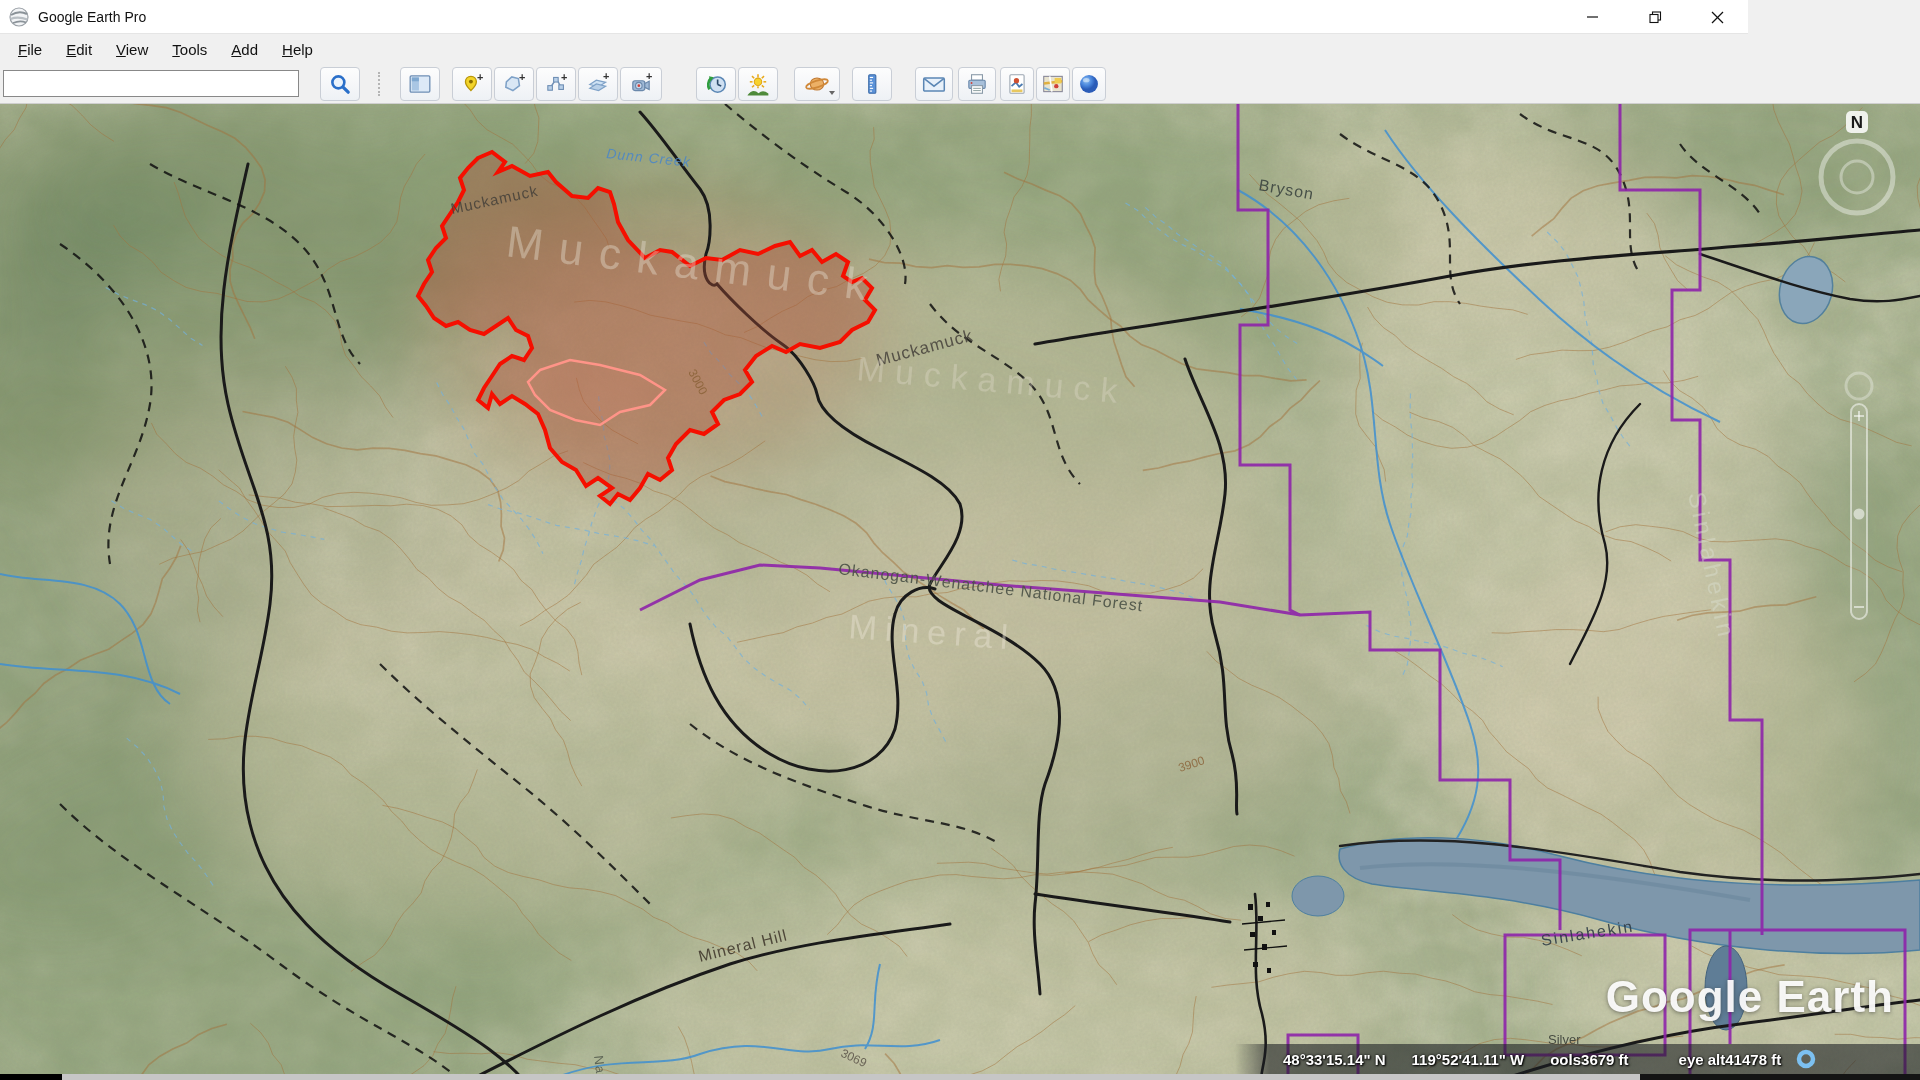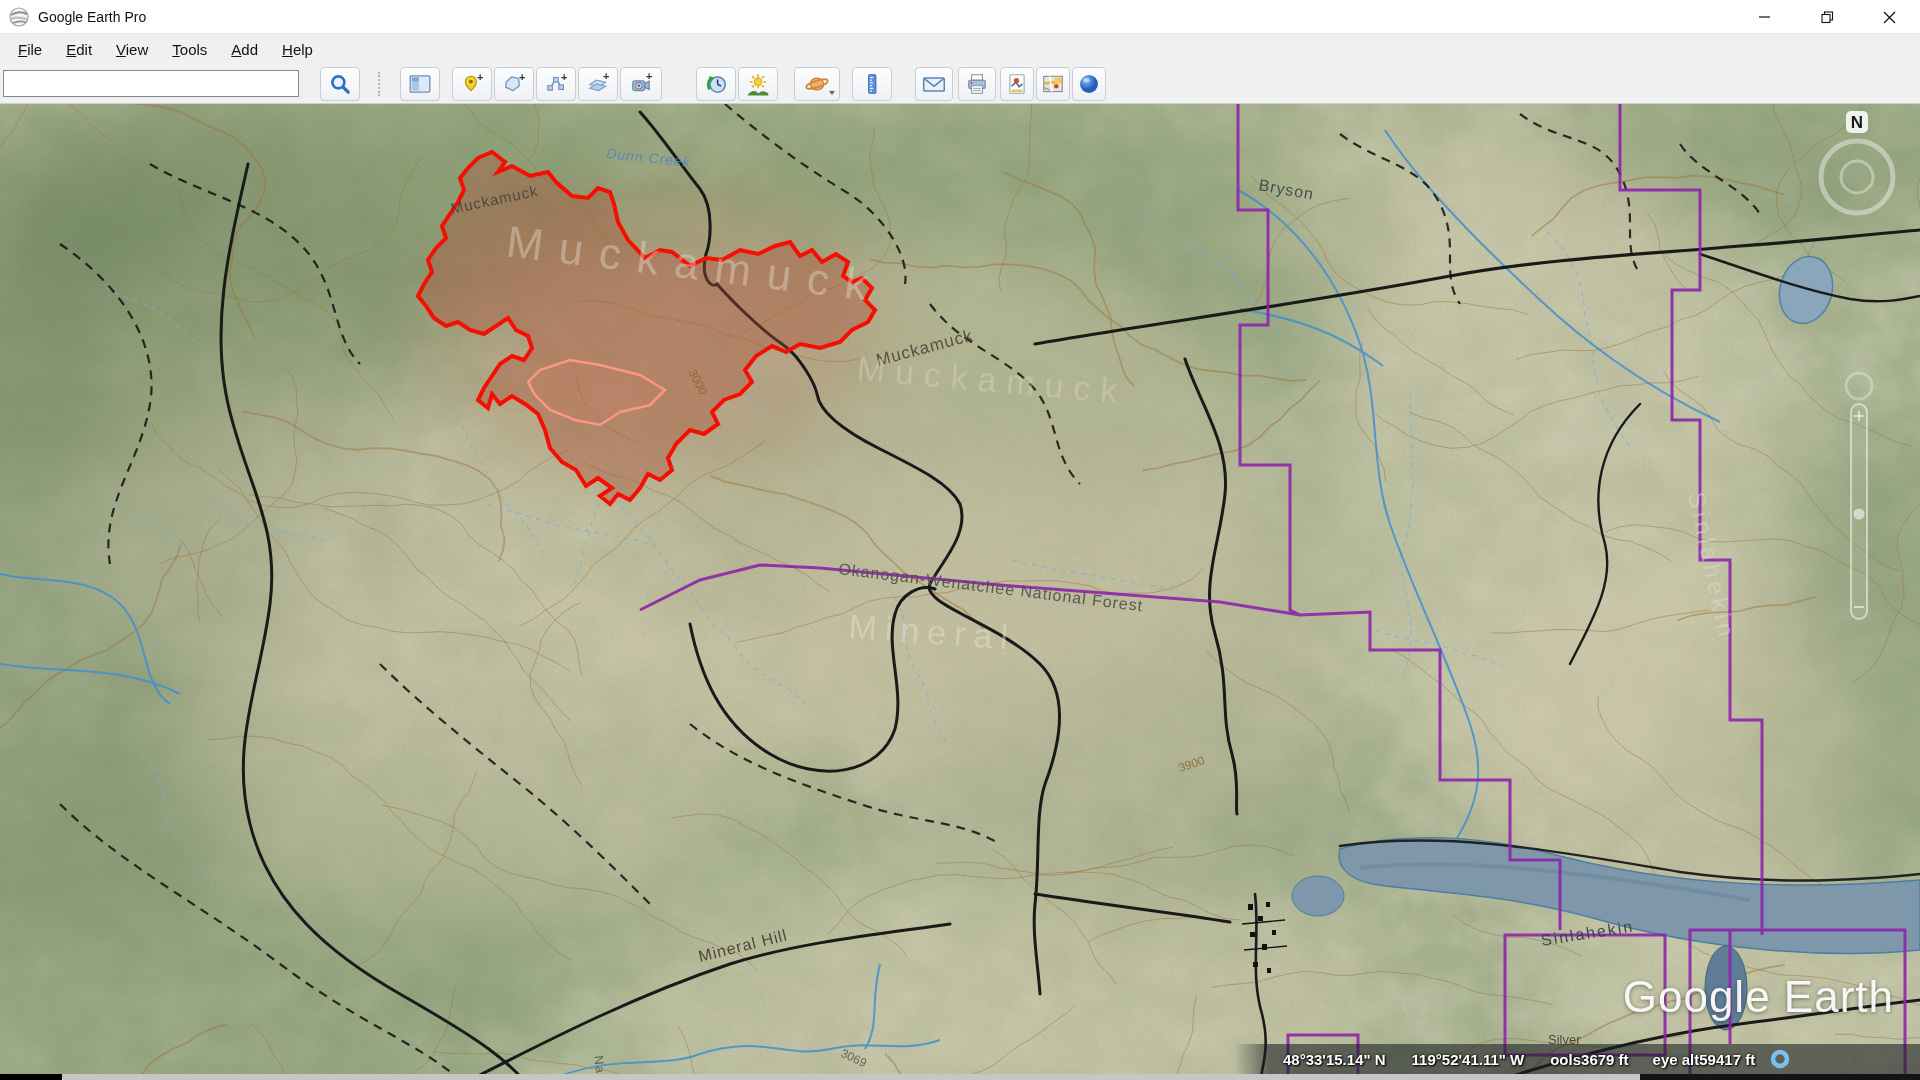--- a/index.html
+++ b/index.html
@@ -1,20 +1,20 @@
 <!DOCTYPE html>
 <html><head>
 <meta charset="utf-8">
 <style>
   html,body{margin:0;padding:0;background:#000;}
   *{box-sizing:border-box;}
   #app{position:relative;width:1920px;height:1080px;overflow:hidden;background:#f0f0f0;
        font-family:"Liberation Sans",sans-serif;}
   
-  .titlebar{position:absolute;top:0;left:0;width:1920px;height:34px;background:#ffffff;
+  .titlebar{position:absolute;top:0;left:0;width:1748px;height:34px;background:#ffffff;
             display:flex;align-items:center;border-bottom:1px solid #e5e5e5;}
   .titlebar .app-icon{margin:0 8px 0 8px;width:22px;height:22px;}
   .titlebar .title{font-size:14px;color:#111;}
   .win-buttons{position:absolute;right:0;top:0;height:34px;display:flex;}
   .win-btn{width:62px;height:34px;display:flex;align-items:center;justify-content:center;
            font-size:15px;color:#111;cursor:default;}
   
   .menubar{position:absolute;top:34px;left:0;width:1920px;height:30px;background:#f0f0f0;
            display:flex;align-items:center;padding-left:6px;}
   .menu-item{padding:4px 12px;font-size:15px;color:#111;}
@@ -23,21 +23,21 @@
   .toolbar{position:absolute;top:64px;left:0;width:1920px;height:40px;background:#f0f0f0;
            border-bottom:1px solid #cfcfcf;}
   .search-input{position:absolute;left:3px;top:6px;width:296px;height:27px;border:1px solid #888;
                 background:#fff;font-size:14px;padding:0 6px;font-family:"Liberation Sans",sans-serif;}
   .tbtn{position:absolute;top:3px;height:34px;border:1px solid #c9ced6;border-radius:4px;
         background:linear-gradient(#fdfdfd,#eef1f5);display:flex;align-items:center;justify-content:center;}
   .sep{position:absolute;left:378px;top:8px;height:24px;border-left:2px dotted #b5b5b5;}
   
   .map-wrap{position:absolute;top:104px;left:0;width:1920px;height:976px;}
   svg text{font-family:"Liberation Sans",sans-serif;}
-  .watermark{position:absolute;right:26px;bottom:58px;font-size:44px;font-weight:400;
+  .watermark{position:absolute;right:26px;bottom:58px;font-size:44px;font-weight:700;
              color:rgba(255,255,255,.93);letter-spacing:1px;
              text-shadow:0 1px 4px rgba(40,40,40,.55);pointer-events:none;}
   .statusbar{position:absolute;left:1235px;right:0;bottom:6px;height:30px;display:flex;align-items:center;
              background:linear-gradient(to right,rgba(25,28,33,0),rgba(25,28,33,.58) 5%,rgba(25,28,33,.58));
              color:#fff;font-size:15px;font-weight:700;white-space:nowrap;
              text-shadow:0 0 3px #000,1px 1px 2px #000;}
   .statusbar .grp{margin-left:26px;}
   .statusbar .val{margin-left:0;}
   .bottom-strip{position:absolute;bottom:0;left:0;width:1920px;height:6px;background:#c6c6c6;}
   .bottom-strip .b1{position:absolute;left:0;top:0;width:62px;height:6px;background:#000;}
@@ -497,22 +497,22 @@
     </svg>
 
     <div class="watermark">Google Earth</div>
   </div>
 
   <div class="statusbar">
     <span class="grp" style="margin-left:48px;">48°33'15.14" N</span>
     <span class="grp">119°52'41.11" W</span>
     <span class="grp">ools</span>
     <span class="val">3679 ft</span>
-    <span class="grp" style="margin-left:24px;">eye alt</span>
-    <span class="val">59417 ft</span>
+    <span class="grp" style="margin-left:50px;">eye alt</span>
+    <span class="val">41478 ft</span>
     <svg width="22" height="22" viewBox="0 0 22 22" style="margin-left:14px;">
       <circle cx="11" cy="11" r="7" fill="none" stroke="#7cc0f0" stroke-width="4.5"></circle>
     </svg>
   </div>
   <div class="bottom-strip">
     <div class="b1"></div>
     <div class="b2"></div>
   </div>
 </div>
 

